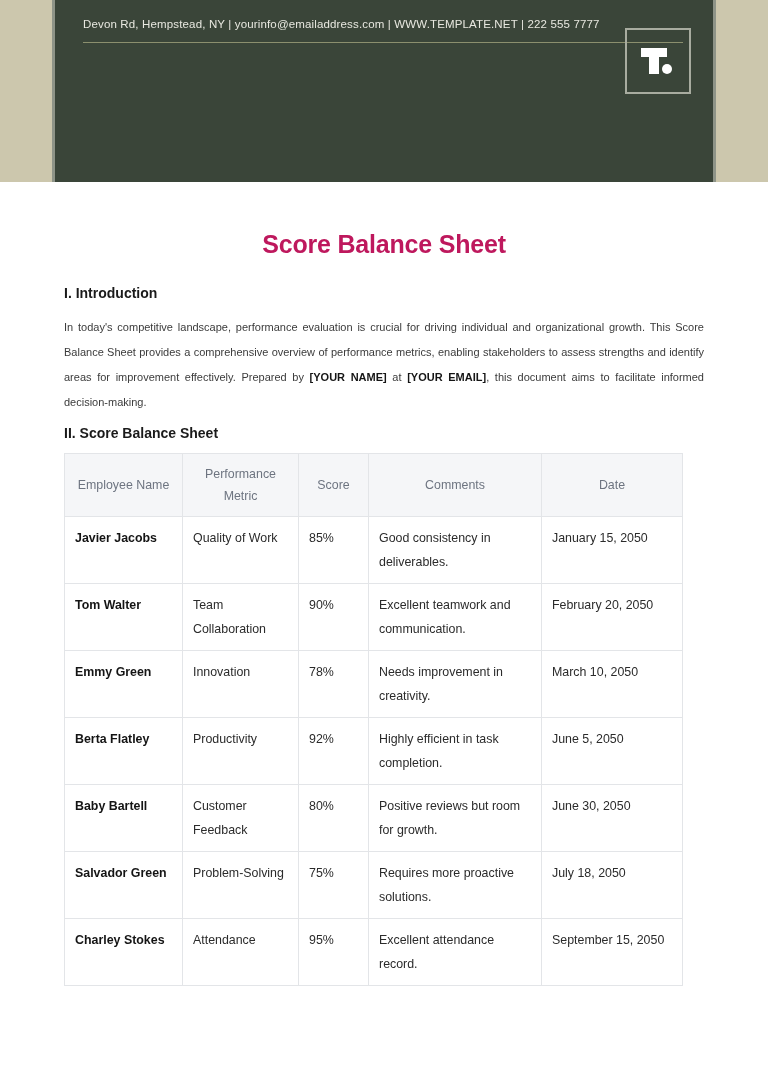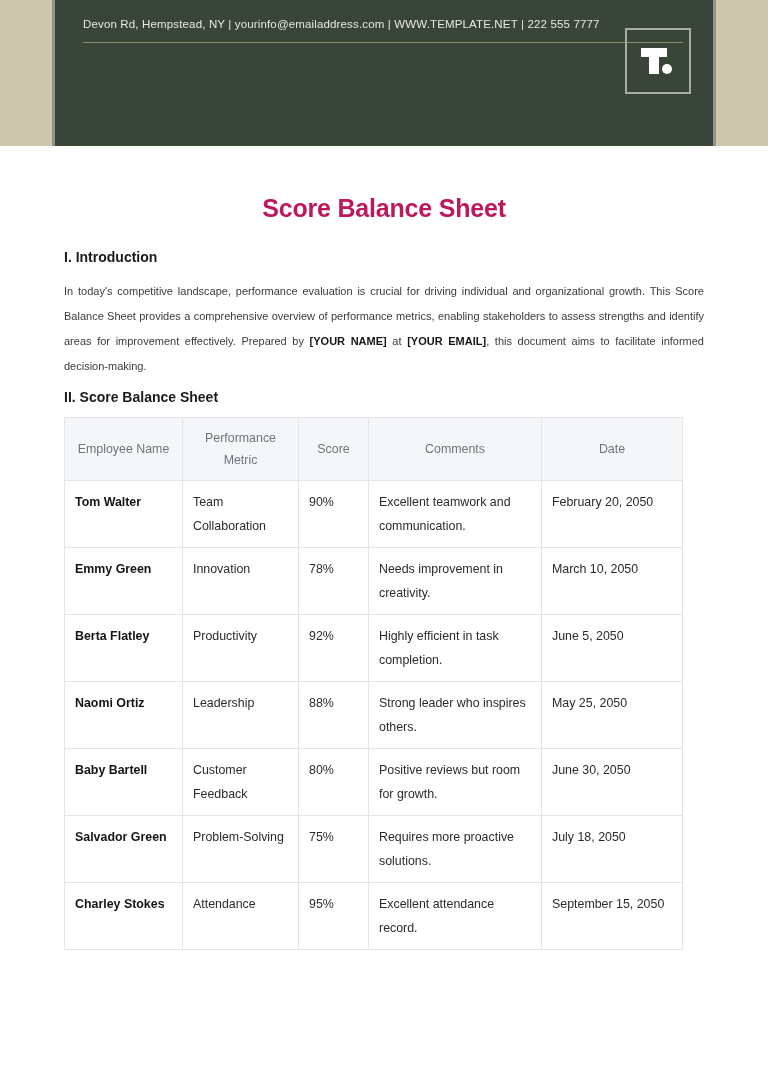--- a/index.html
+++ b/index.html
@@ -16,21 +16,21 @@
     position: relative;
     width: 768px;
     height: 1088px;
     background: #ffffff;
   }
 
   
   .banner {
     position: relative;
     width: 768px;
-    height: 146px;
+    height: 182px;
     background: #ccc7ad;          
     display: flex;
     align-items: stretch;
   }
 
   .banner-strip {
     width: 52px;
     flex: 0 0 52px;
     background: #ccc7ad;
   }
@@ -232,20 +232,27 @@
         <tr>
           <th>Employee Name</th>
           <th>Performance Metric</th>
           <th>Score</th>
           <th>Comments</th>
           <th>Date</th>
         </tr>
       </thead>
       <tbody id="table-body">
           <tr>
+            <td class="name">Javier Jacobs</td>
+            <td>Quality of Work</td>
+            <td>85%</td>
+            <td>Good consistency in deliverables.</td>
+            <td>January 15, 2050</td>
+          </tr>
+          <tr>
             <td class="name">Tom Walter</td>
             <td>Team Collaboration</td>
             <td>90%</td>
             <td>Excellent teamwork and communication.</td>
             <td>February 20, 2050</td>
           </tr>
           <tr>
             <td class="name">Emmy Green</td>
             <td>Innovation</td>
             <td>78%</td>
@@ -253,27 +260,20 @@
             <td>March 10, 2050</td>
           </tr>
           <tr>
             <td class="name">Berta Flatley</td>
             <td>Productivity</td>
             <td>92%</td>
             <td>Highly efficient in task completion.</td>
             <td>June 5, 2050</td>
           </tr>
           <tr>
-            <td class="name">Naomi Ortiz</td>
-            <td>Leadership</td>
-            <td>88%</td>
-            <td>Strong leader who inspires others.</td>
-            <td>May 25, 2050</td>
-          </tr>
-          <tr>
             <td class="name">Baby Bartell</td>
             <td>Customer Feedback</td>
             <td>80%</td>
             <td>Positive reviews but room for growth.</td>
             <td>June 30, 2050</td>
           </tr>
           <tr>
             <td class="name">Salvador Green</td>
             <td>Problem-Solving</td>
             <td>75%</td>

